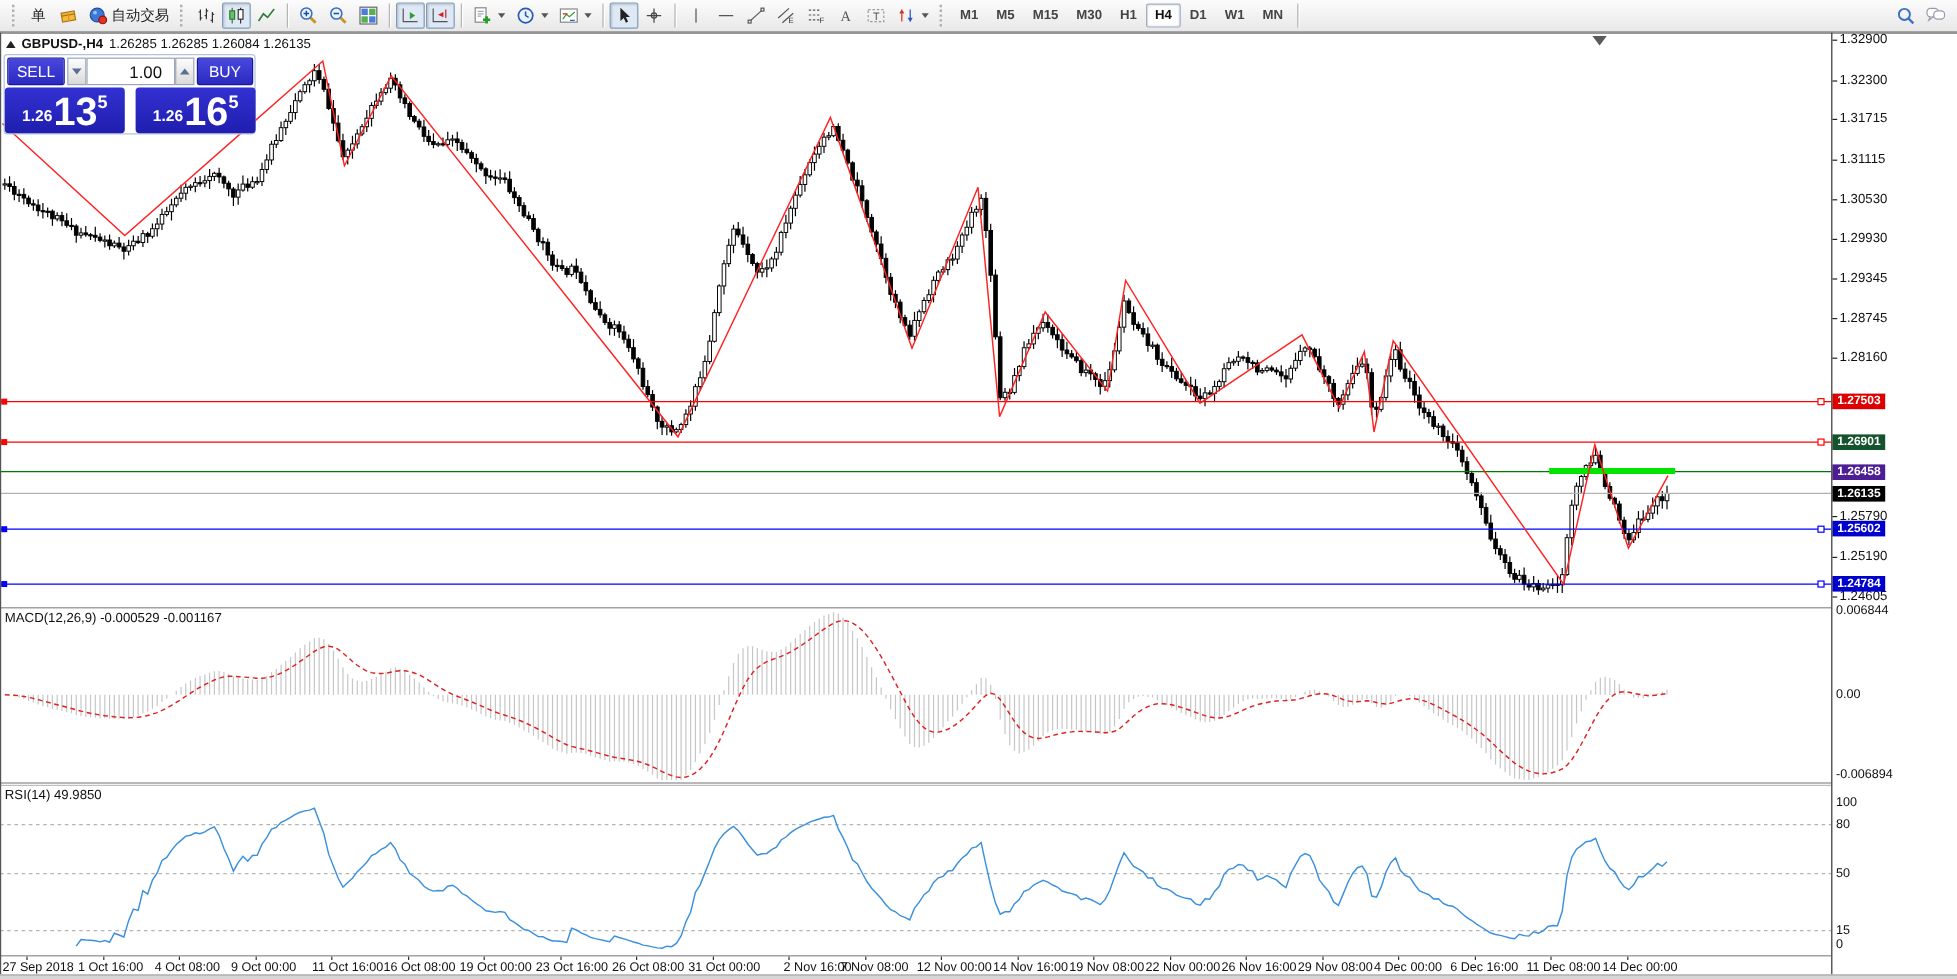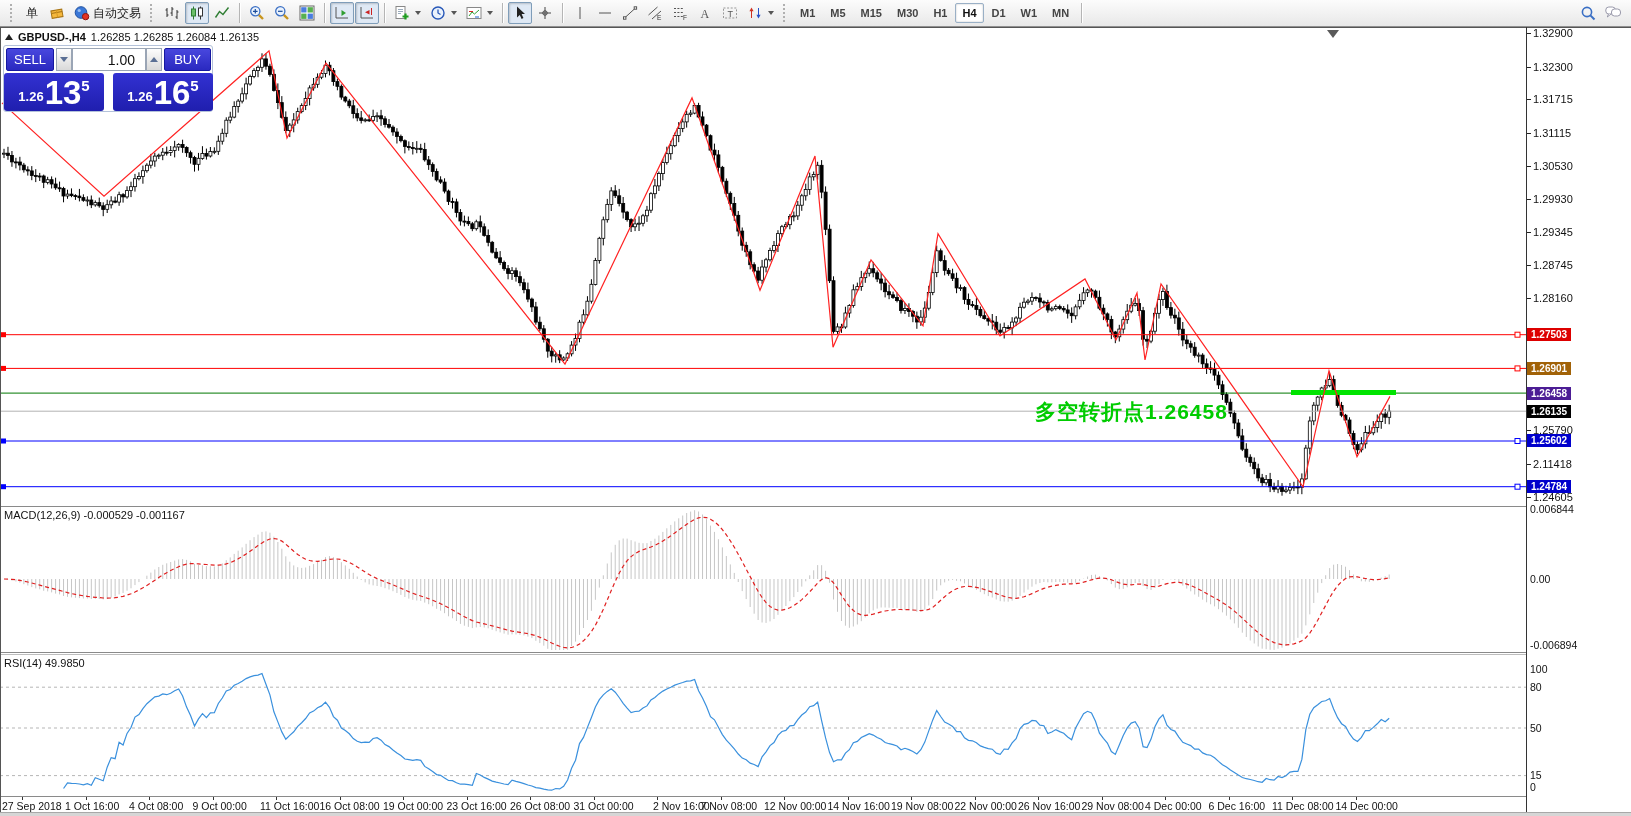--- a/index.html
+++ b/index.html
@@ -1381,21 +1381,20 @@
       <span class="tp-bignum">13</span>
       <span class="tp-sup">5</span>
     </div>
     <div class="tp-big" id="tp-buy-big">
       <span class="tp-frac">1.26</span>
       <span class="tp-bignum">16</span>
       <span class="tp-sup">5</span>
     </div>
   </div>
 
-  <div id="annotation" style="left: 1035px; top: 398px; color: rgb(0, 204, 0);">多空转折点1.26458</div>
 
   <div class="ind-label" style="top:509px">
     <span>MACD(12,26,9)</span> <span>-0.000529 -0.001167</span>
   </div>
   <div class="ind-label" style="top:657px">
     <span>RSI(14)</span> <span>49.9850</span>
   </div>
 
   <div id="price-axis">
       <div class="tick-dash" style="top: 33px;"></div>
@@ -1412,25 +1411,25 @@
       <div class="tick-label" style="top: 193px;">1.29930</div>
       <div class="tick-dash" style="top: 232px;"></div>
       <div class="tick-label" style="top: 226px;">1.29345</div>
       <div class="tick-dash" style="top: 265px;"></div>
       <div class="tick-label" style="top: 259px;">1.28745</div>
       <div class="tick-dash" style="top: 298px;"></div>
       <div class="tick-label" style="top: 292px;">1.28160</div>
       <div class="tick-dash" style="top: 430px;"></div>
       <div class="tick-label" style="top: 424px;">1.25790</div>
       <div class="tick-dash" style="top: 464px;"></div>
-      <div class="tick-label" style="top: 458px;">2.11418</div>
+      <div class="tick-label" style="top: 458px;">1.25190</div>
       <div class="tick-dash" style="top: 497px;"></div>
       <div class="tick-label" style="top: 491px;">1.24605</div>
       <div class="badge" style="top: 328px; background: rgb(221, 0, 0);">1.27503</div>
-      <div class="badge" style="top: 362px; background: #a16207;">1.26901</div>
+      <div class="badge" style="top: 362px; background: #14532d;">1.26901</div>
       <div class="badge" style="top: 387px; background: #4c1d95;">1.26458</div>
       <div class="badge" style="top: 434px; background: rgb(0, 0, 204);">1.25602</div>
       <div class="badge" style="top: 480px; background: rgb(0, 0, 204);">1.24784</div>
       <div class="badge" style="top: 405px; background: rgb(0, 0, 0);">1.26135</div>
       <div class="sub-label" style="top: 503px;">0.006844</div>
       <div class="sub-label" style="top: 573px;">0.00</div>
       <div class="sub-label" style="top: 639px;">-0.006894</div>
       <div class="sub-label" style="top: 663px;">100</div>
       <div class="sub-label" style="top: 681px;">80</div>
       <div class="sub-label" style="top: 722px;">50</div>

